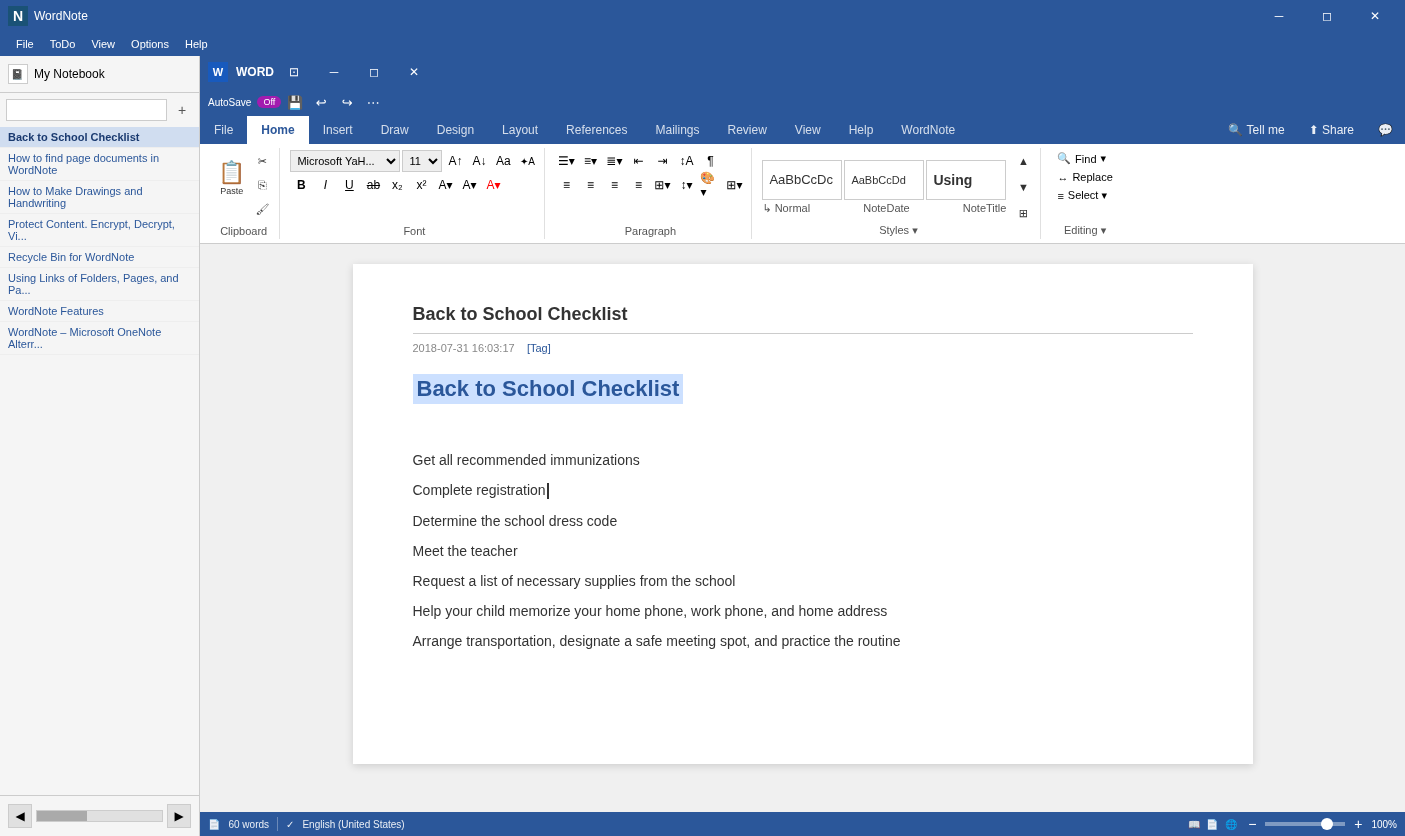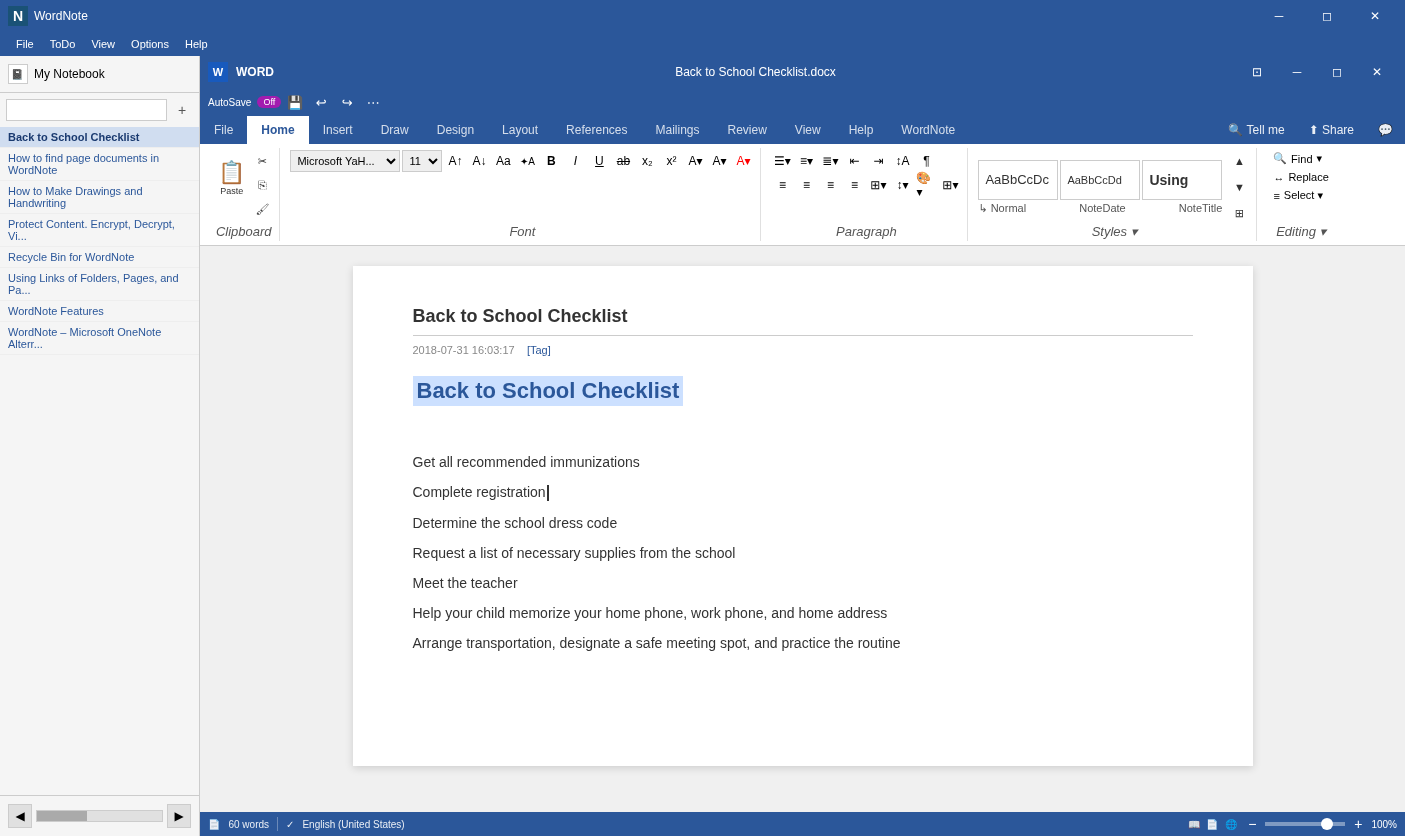--- a/index.html
+++ b/index.html
@@ -302,29 +302,28 @@
       position: relative;
     }
     .ribbon-group:last-child { border-right: none; }
     .ribbon-group-content {
       display: flex;
       gap: 2px;
       align-items: flex-start;
       flex: 1;
     }
     .ribbon-group-label {
-      font-size: 13px;
+      font-size: 11px;
       color: #555;
       margin-top: auto;
       text-align: center;
       display: flex;
       align-items: center;
       gap: 2px;
       cursor: pointer;
-      font-style: italic;
     }
 
     .rb-btn {
       display: flex;
       flex-direction: column;
       align-items: center;
       justify-content: center;
       padding: 2px 4px;
       cursor: pointer;
       border-radius: 2px;
@@ -584,21 +583,20 @@
     </div>
   </div>
 
   <div class="word-container">
 
     <div class="word-titlebar">
       <div class="word-titlebar-left">
         <div class="word-icon">W</div>
         <span class="word-app-name">WORD</span>
       </div>
-      <div class="word-title-center">Back to School Checklist.docx</div>
       <div class="word-titlebar-controls">
         <div class="word-ctrl-btn">⊡</div>
         <div class="word-ctrl-btn">─</div>
         <div class="word-ctrl-btn">◻</div>
         <div class="word-ctrl-btn">✕</div>
       </div>
     </div>
 
     <div class="quickaccess-bar">
       <span class="autosave-label">AutoSave</span>
@@ -643,21 +641,21 @@
             <div style="display:flex;flex-direction:column;gap:2px;">
               <div class="rb-btn-small">✂</div>
               <div class="rb-btn-small">⎘</div>
               <div class="rb-btn-small">🖌</div>
             </div>
           </div>
           <div class="ribbon-group-label">Clipboard</div>
         </div>
 
         <div class="ribbon-group" style="min-width:200px;">
-          <div class="ribbon-group-content" style="flex-direction:row;gap:2px;width:100%;">
+          <div class="ribbon-group-content" style="flex-direction:column;gap:2px;width:100%;">
             <div class="font-row">
               <select class="font-select">
                 <option>Microsoft YaH...</option>
               </select>
               <select class="font-size-select">
                 <option>11</option>
               </select>
               <span class="format-btn">A↑</span>
               <span class="format-btn">A↓</span>
               <span class="format-btn">Aa</span>
@@ -768,24 +766,24 @@
           <div class="doc-list-item">
             <span>Get all recommended immunizations</span>
           </div>
           <div class="doc-list-item">
             <span>Complete registration<span class="cursor-line"></span></span>
           </div>
           <div class="doc-list-item">
             <span>Determine the school dress code</span>
           </div>
           <div class="doc-list-item">
+            <span>Meet the teacher</span>
+          </div>
+          <div class="doc-list-item">
             <span>Request a list of necessary supplies from the school</span>
-          </div>
-          <div class="doc-list-item">
-            <span>Meet the teacher</span>
           </div>
           <div class="doc-list-item">
             <span>Help your child memorize your home phone, work phone, and home address</span>
           </div>
           <div class="doc-list-item">
             <span>Arrange transportation, designate a safe meeting spot, and practice the routine</span>
           </div>
         </div>
       </div>
     </div>

